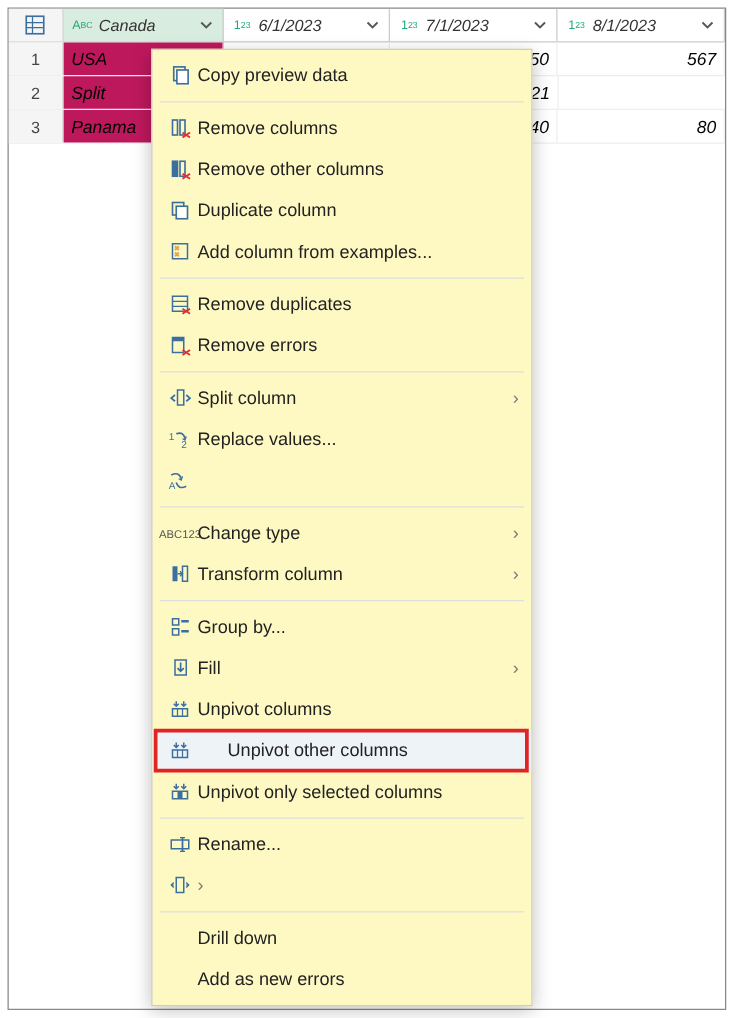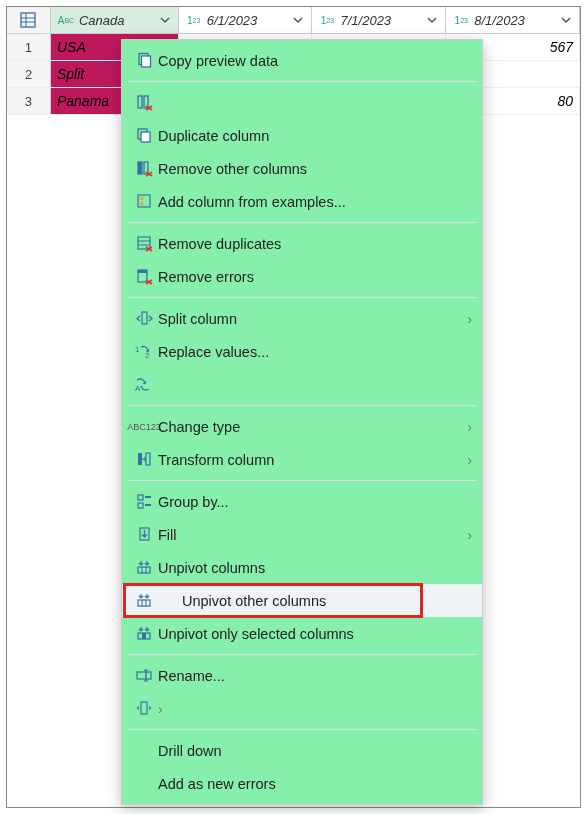--- a/index.html
+++ b/index.html
@@ -17,21 +17,21 @@
   .cell { border-right: 1px solid #eee; font-size: 14px; padding: 0 6px; display:flex; align-items:center; }
   .cell.rownum { width: 44px; background: #f5f5f5; justify-content:center; color:#444; font-size:13px; border-right:1px solid #ccc;}
   .cell.country.sel { background: #be185d; font-style: italic; }
   .cell.num { justify-content: flex-end; font-style: italic; }
   
   .c0 { width: 128px; }
   .c1 { width: 134px; }
   .c2 { width: 134px; }
   .c3 { width: 134px; }
   
-  .menu { position: absolute; top: 32px; left: 114px; width: 362px; background: #86efac; border: 1px solid #ccc; box-shadow: 0 4px 14px rgba(0,0,0,.25); padding: 4px 0; font-size: 14.5px; color: #222; }
+  .menu { position: absolute; top: 32px; left: 114px; width: 305px; background: #fef9c3; border: 1px solid #ccc; box-shadow: 0 4px 14px rgba(0,0,0,.25); padding: 4px 0; font-size: 14.5px; color: #222; }
   .mi { display:flex; align-items:center; height: 33px; padding: 0 10px 0 8px; position: relative; cursor: default; }
   .mi.hovered { background: #eef3f8; gap: 24px; }
   .mi .ic { width: 28px; display:flex; justify-content:center; color:#3b6fa0; }
   .mi .tx { flex:1; }
   .mi .sub { color:#777; }
   .sep { height:1px; background:#ddd; margin:4px 6px; }
   .highlight-box { position:absolute; border: 3px solid #e02424; pointer-events:none; }
   svg { display:block; }
 </style>
 </head>
@@ -124,39 +124,40 @@
     </div>
     <div class="sep"></div>
     <div class="mi">
       <span class="ic">
           <svg width="17" height="17" viewBox="0 0 17 17">
             <rect x="2" y="2" width="4" height="12" fill="none" stroke="#3b6fa0" stroke-width="1.3"></rect>
             <rect x="8" y="2" width="4" height="12" fill="none" stroke="#3b6fa0" stroke-width="1.3"></rect>
             <path d="M10 12 L16 16 M16 12 L10 16" stroke="#d33" stroke-width="1.6"></path>
           </svg>
         </span>
-    </div>
-    <div class="mi">
-      <span class="ic">
-          <svg width="17" height="17" viewBox="0 0 17 17">
-            <rect x="2" y="2" width="9" height="10" fill="none" stroke="#3b6fa0" stroke-width="1.3"></rect>
-            <rect x="5" y="5" width="9" height="10" fill="#fff" stroke="#3b6fa0" stroke-width="1.3"></rect>
-          </svg>
-        </span>
-      <span class="tx">Duplicate column</span>
+      <span class="tx">Remove columns</span>
     </div>
     <div class="mi">
       <span class="ic">
           <svg width="17" height="17" viewBox="0 0 17 17">
             <rect x="2" y="2" width="4" height="12" fill="#3b6fa0" stroke="#3b6fa0" stroke-width="1.3"></rect>
             <rect x="8" y="2" width="4" height="12" fill="none" stroke="#3b6fa0" stroke-width="1.3"></rect>
             <path d="M10 12 L16 16 M16 12 L10 16" stroke="#d33" stroke-width="1.6"></path>
           </svg>
         </span>
       <span class="tx">Remove other columns</span>
+    </div>
+    <div class="mi">
+      <span class="ic">
+          <svg width="17" height="17" viewBox="0 0 17 17">
+            <rect x="2" y="2" width="9" height="10" fill="none" stroke="#3b6fa0" stroke-width="1.3"></rect>
+            <rect x="5" y="5" width="9" height="10" fill="#fff" stroke="#3b6fa0" stroke-width="1.3"></rect>
+          </svg>
+        </span>
+      <span class="tx">Duplicate column</span>
     </div>
     <div class="mi">
       <span class="ic">
           <svg width="17" height="17" viewBox="0 0 17 17">
             <rect x="2" y="2" width="12" height="12" fill="none" stroke="#3b6fa0" stroke-width="1.2"></rect>
             <path d="M4 4 L7 7 M7 4 L4 7" stroke="#e8a33d" stroke-width="1.5"></path>
             <path d="M4 9 L7 12 M7 9 L4 12" stroke="#e8a33d" stroke-width="1.5"></path>
           </svg>
         </span>
       <span class="tx">Add column from examples...</span>

